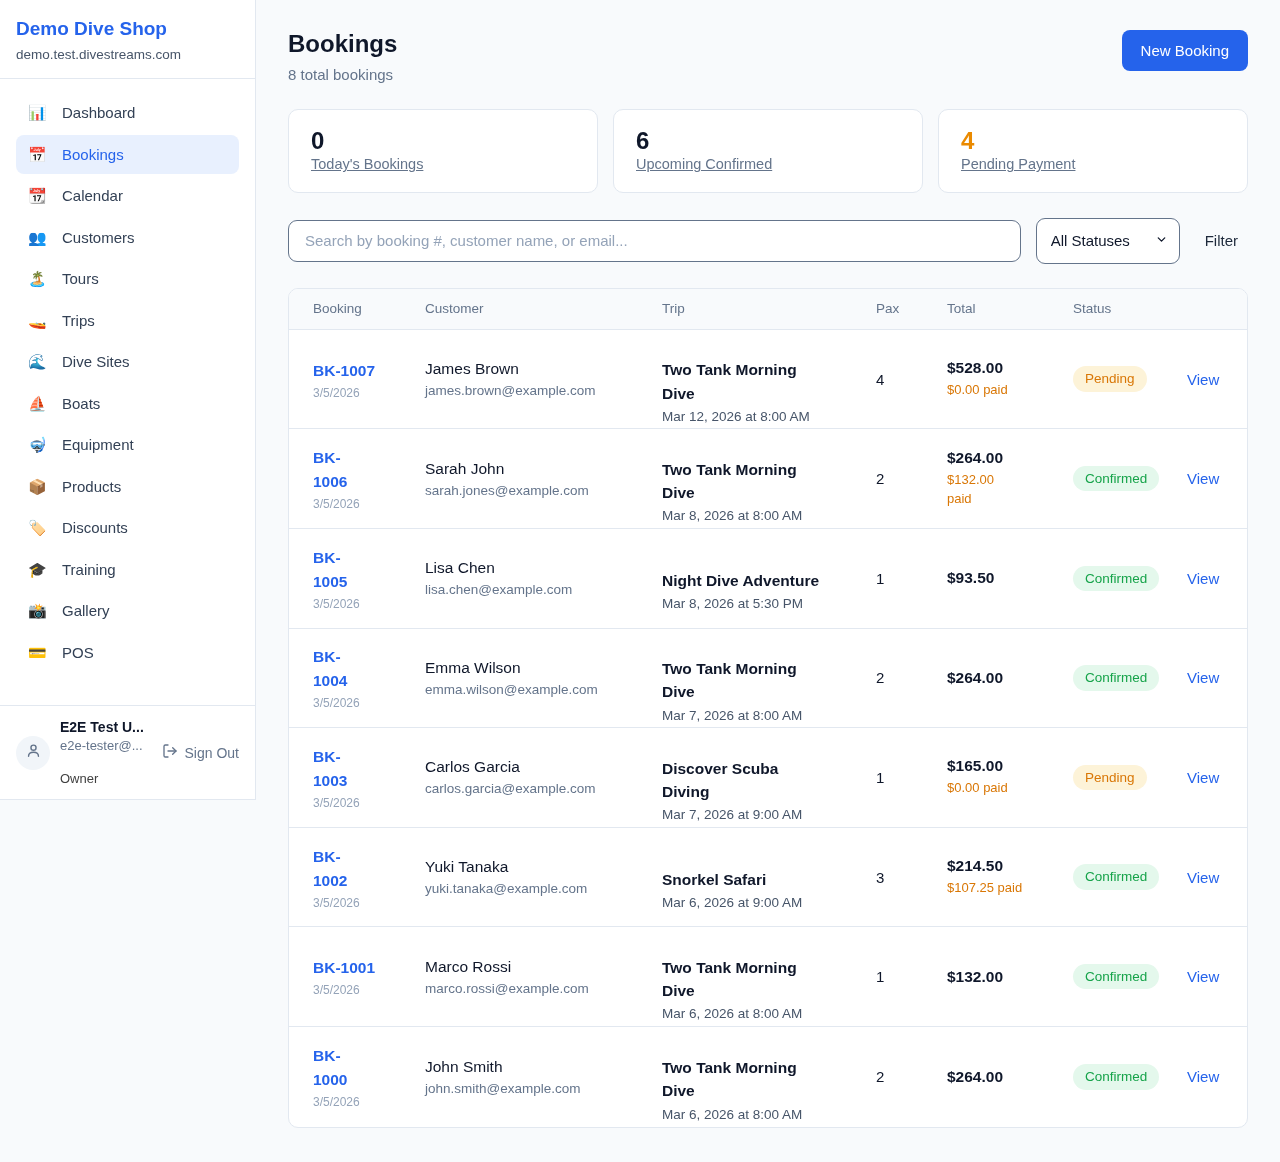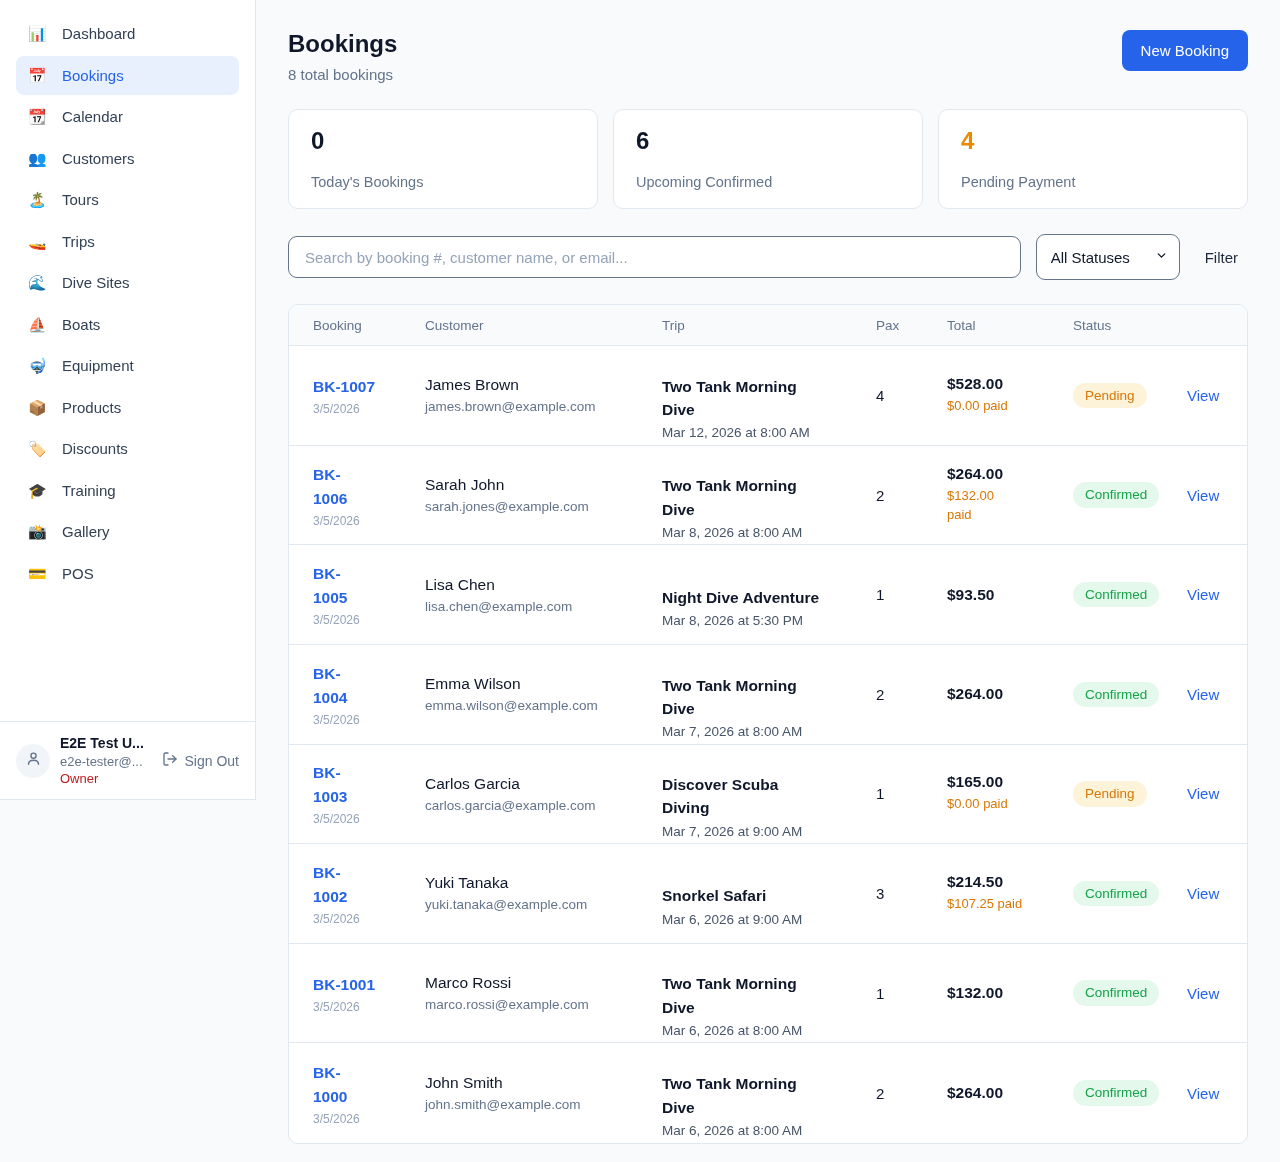--- a/index.html
+++ b/index.html
@@ -42,21 +42,21 @@
     display: flex; align-items: center; gap: 10px;
   }
   .avatar {
     width: 34px; height: 34px; border-radius: 50%;
     background: #f1f5f9; flex: none;
     display: flex; align-items: center; justify-content: center;
   }
   .user-info { flex: 1; min-width: 0; }
   .user-name { font-weight: 700; font-size: 14px; white-space: nowrap; }
   .user-email { font-size: 13px; color: #64748b; margin-top: 3px; white-space: nowrap; }
-  .user-role { font-size: 13px; color: #b91c1c; margin-top: 2px; }
+  .user-role { font-size: 13px; color: #404040; margin-top: 18px; }
   .signout {
     display: flex; align-items: center; gap: 7px;
     color: #64748b; font-size: 14px; cursor: pointer; flex: none;
   }
 
   
   .main { margin-left: 256px; padding: 30px 32px 0; }
 
   .page-header { display: flex; justify-content: space-between; align-items: flex-start; }
   .page-title { font-size: 24px; font-weight: 700; line-height: 1.2; }
@@ -67,21 +67,21 @@
     padding: 12px 19px; font-size: 15px; font-weight: 500;
     font-family: "Liberation Sans", sans-serif; cursor: pointer;
   }
 
   .stats { display: grid; grid-template-columns: repeat(3, 1fr); gap: 15px; margin-top: 26px; }
   .stat-card {
     background: #fff; border: 1px solid #e2e8f0; border-radius: 10px;
     padding: 18px 22px; min-height: 84px;
   }
   .stat-value { font-size: 24px; font-weight: 700; line-height: 1.1; }
-  .stat-label { font-size: 14.5px; color: #64748b; margin-top: 20px; }
+  .stat-label { font-size: 14.5px; color: #64748b; margin-top: 2px; text-decoration: underline; }
 
   .filter-row { display: flex; align-items: center; gap: 15px; margin-top: 25px; }
   .search-input {
     flex: 1; height: 42px;
     border: 1px solid #64748b; border-radius: 9px;
     padding: 0 16px; font-size: 15px;
     font-family: "Liberation Sans", sans-serif;
     background: #fff; color: #0f172a; outline: none;
   }
   .search-input::placeholder { color: #94a3b8; }
@@ -135,20 +135,24 @@
     border-radius: 999px; font-size: 13.5px; line-height: 1;
   }
   .badge.pending { background: #fdf3d8; color: #d97706; }
   .badge.confirmed { background: #e4f8ec; color: #16a34a; }
   .view-link { color: #2563eb; font-size: 15px; font-weight: 500; cursor: pointer; }
 </style>
 </head>
 <body>
 
 <aside class="sidebar">
+  <div class="brand">
+    <div class="brand-name">Demo Dive Shop</div>
+    <div class="brand-domain">demo.test.divestreams.com</div>
+  </div>
 
   <nav class="nav">
       <div class="nav-item">
     <span class="nav-icon">📊</span>
     <span class="nav-label">Dashboard</span>
   </div>
       <div class="nav-item active">
     <span class="nav-icon">📅</span>
     <span class="nav-label">Bookings</span>
   </div>

